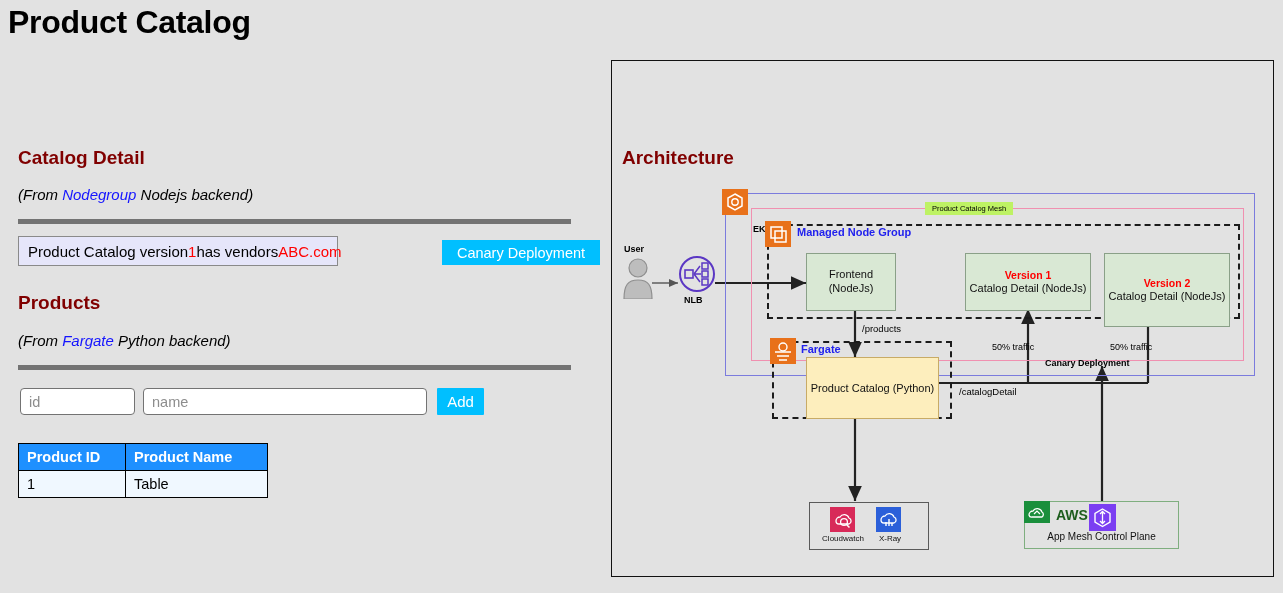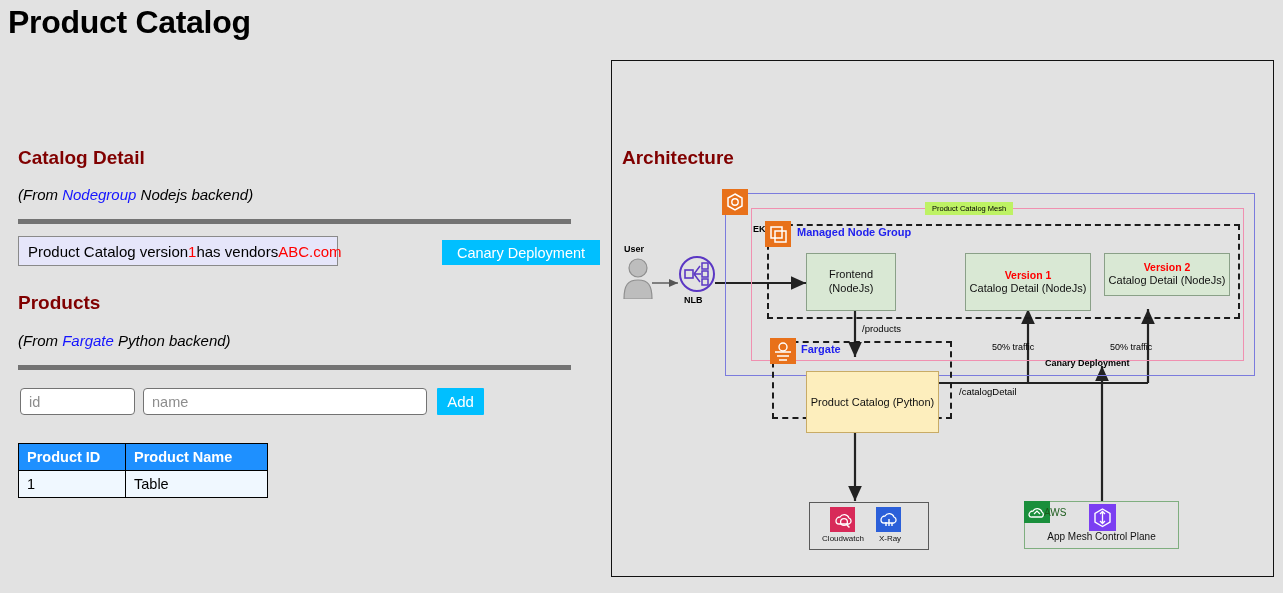--- a/index.html
+++ b/index.html
@@ -279,36 +279,36 @@
 
     <div class="svc-box" style="left:194px;top:192px;width:90px;height:58px;">
       <span>Frontend (NodeJs)</span>
     </div>
 
     <div class="svc-box" style="left:353px;top:192px;width:126px;height:58px;">
       <span class="ver">Version 1</span>
       <span>Catalog Detail (NodeJs)</span>
     </div>
 
-    <div class="svc-box" style="left:492px;top:192px;width:126px;height:43px;">
+    <div class="svc-box" style="left:492px;top:192px;width:126px;height:74px;">
       <span class="ver">Version 2</span>
       <span>Catalog Detail (NodeJs)</span>
     </div>
 
     <div class="dg-label" style="left:250px;top:262px;font-size:9.5px;">/products</div>
 
     <div class="fargate-dash"></div>
     <svg class="sq-icon" style="left:158px;top:277px;" width="26" height="26">
       <rect width="26" height="26" fill="#e8711a"></rect>
       <circle cx="13" cy="9" r="4" fill="none" stroke="#fff" stroke-width="1.4"></circle>
       <path d="M5,14 L21,14 M7,18 L19,18 M9,22 L17,22" stroke="#fff" stroke-width="1.4"></path>
     </svg>
     <div class="dg-label blue-label" style="left:189px;top:282px;">Fargate</div>
 
-    <div class="py-box" style="left:194px;top:296px;width:133px;height:62px;margin-top:14px;">
+    <div class="py-box" style="left:194px;top:296px;width:133px;height:62px;">
       <span>Product Catalog (Python)</span>
     </div>
 
     <div class="dg-label" style="left:347px;top:325px;font-size:9.5px;">/catalogDetail</div>
 
     <div class="dg-label" style="left:380px;top:281px;font-size:9px;">50% traffic</div>
     <div class="dg-label" style="left:498px;top:281px;font-size:9px;">50% traffic</div>
     <div class="dg-label" style="left:433px;top:297px;font-size:9px;font-weight:bold;">Canary Deployment</div>
 
     <div class="obs-box" style="left:197px;top:441px;width:120px;height:48px;"></div>
@@ -325,21 +325,21 @@
     </svg>
     <div class="tiny-cap" style="left:203px;top:473px;width:56px;">Cloudwatch</div>
     <div class="tiny-cap" style="left:258px;top:473px;width:40px;">X-Ray</div>
 
     <div class="aws-box" style="left:412px;top:440px;width:155px;height:48px;"></div>
     <svg class="sq-icon" style="left:412px;top:440px;" width="26" height="22">
       <rect width="26" height="22" fill="#1a8f3c"></rect>
       <path d="M5,14 a4,4 0 0 1 4,-4 a5,5 0 0 1 9,1 a3,3 0 0 1 0,5 L8,16 a2.6,2.6 0 0 1 -3,-2 z" fill="none" stroke="#fff" stroke-width="1.3"></path>
       <path d="M10,13 l3,-3 l3,3" fill="none" stroke="#fff" stroke-width="1.2"></path>
     </svg>
-    <div class="dg-label" style="left:432px;top:446px;font-size:10px;font-weight:normal;color:#1c5c1c;">AWS</div>
+    <div class="dg-label" style="left:444px;top:446px;font-size:14px;font-weight:bold;color:#1c5c1c;">AWS</div>
     <svg class="sq-icon" style="left:477px;top:443px;" width="27" height="27">
       <rect width="27" height="27" fill="#7b3ff2"></rect>
       <polygon points="13.5,5 21,9.5 21,18 13.5,22.5 6,18 6,9.5" fill="none" stroke="#fff" stroke-width="1.4"></polygon>
       <path d="M13.5,8 L13.5,19 M11,10 L13.5,7.5 L16,10 M11,17 L13.5,19.5 L16,17" fill="none" stroke="#fff" stroke-width="1.3"></path>
     </svg>
     <div class="tiny-cap" style="left:412px;top:470px;width:155px;font-size:10px;">App Mesh Control Plane</div>
 
   </div>
 </div>
 

